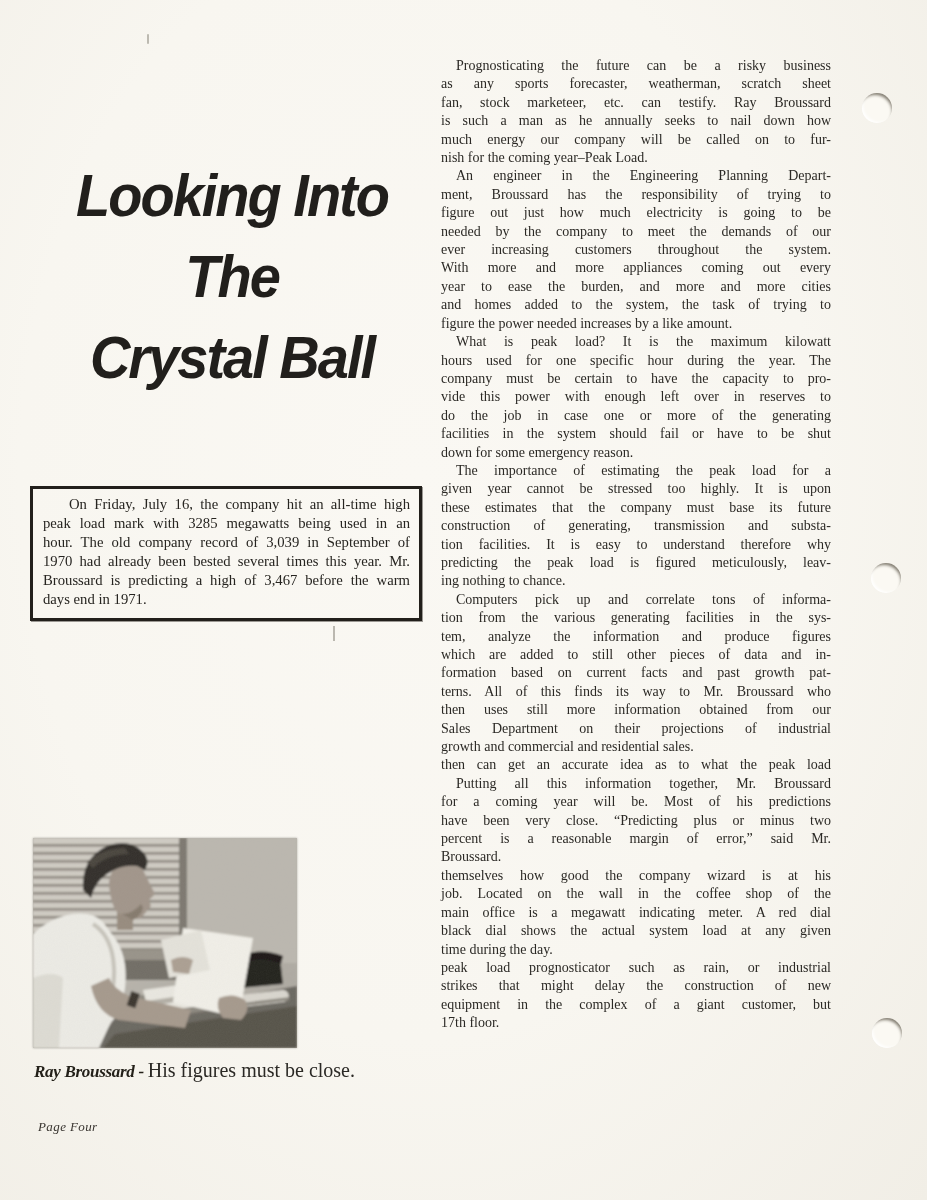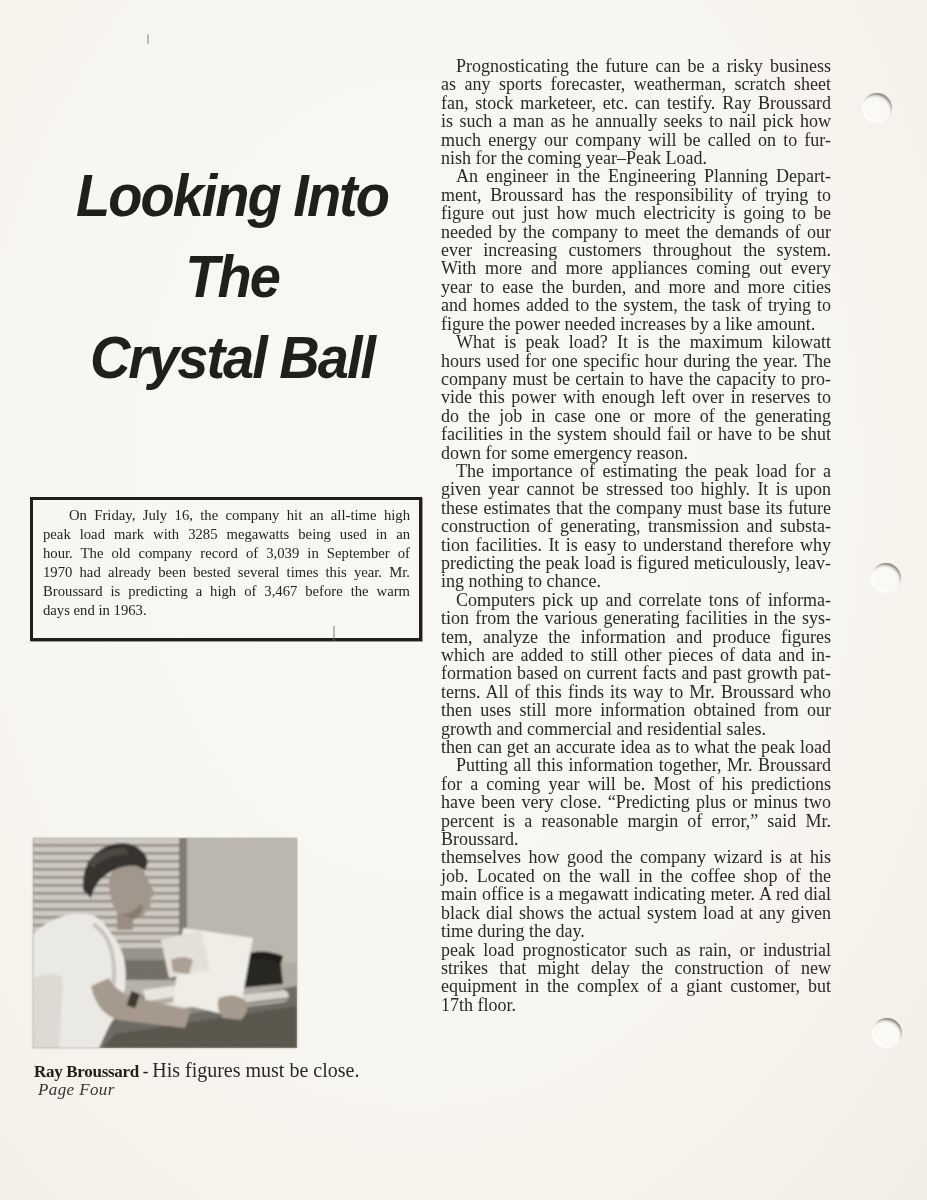--- a/index.html
+++ b/index.html
@@ -15,47 +15,47 @@
     position:absolute; left:42px; top:156px; width:380px;
     text-align:center;
     font-family:"Liberation Sans", sans-serif;
     font-style:italic; font-weight:700;
     font-size:56px; line-height:76px; letter-spacing:-2px;
     color:#211f1c;
     transform:scaleY(1.06); transform-origin:50% 0;
   }
   
   .callout{
-    position:absolute; left:30px; top:497px; width:392px; box-sizing:border-box;
+    position:absolute; left:30px; top:486px; width:392px; box-sizing:border-box;
     border:3px solid #221f1b;
     box-shadow:1px 1px 0 rgba(40,36,30,.45), inset 0 0 0 1px rgba(248,246,240,.6);
-    padding:6px 9px 18px 10px;
+    padding:6px 9px 9px 10px;
     font-size:14.7px; line-height:19px; color:#262420;
   }
   
   .article{
     position:absolute; left:441px; top:57px; width:390px;
-    font-size:18px; line-height:18.4px; color:#2b2925;font-family:Liberation Serif, serif;
+    font-size:14px; line-height:18.4px; color:#2b2925;font-family:Liberation Serif, serif;
   }
   .l{ text-align:justify; text-align-last:justify; }
   .l.end{ text-align-last:left; }
   .l.ind{ text-indent:15px; }
   .callout .l.ind{ text-indent:26px; }
   
   .photo{
     position:absolute; left:33px; top:838px; width:264px; height:210px;
     background:#b7b3ab; overflow:hidden;
     box-shadow:0 0 2px rgba(60,56,48,.4);
   }
   .caption{ position:absolute; left:34px; top:1059px; width:320px; white-space:nowrap; }
-  .caption .cap-b{ font-weight:700; font-size:17px; letter-spacing:-.3px; color:#232019;}
+  .caption .cap-b{ font-weight:700; font-size:17px; letter-spacing:-.3px; color:#232019;font-style:italic;}
   .caption .cap-r{ font-size:20px; color:#2b2925;}
   .footer{
-    position:absolute; left:38px; top:1080px;
-    font-style:italic; font-size:17px; letter-spacing:.4px; color:#38342f;
+    position:absolute; left:38px; top:1119px;
+    font-style:italic; font-size:13px; letter-spacing:.4px; color:#38342f;
   }
   
   .hole{
     position:absolute; width:30px; height:30px; border-radius:50%;
     background:#fbf9f3;
     box-shadow:inset -2px 4px 3px -2px rgba(120,114,102,.9),
                inset 3px -3px 3px -2px rgba(255,255,255,.95);
   }
   .hole.h1{ left:862px; top:93px; }
   .hole.h2{ left:871px; top:563px; }
@@ -76,29 +76,29 @@
     <div>The</div>
     <div>Crystal Ball</div>
   </div>
 
   <div class="callout">
       <div class="l ind">On Friday, July 16, the company hit an all-time high</div>
       <div class="l">peak load mark with 3285 megawatts being used in an</div>
       <div class="l">hour. The old company record of 3,039 in September of</div>
       <div class="l">1970 had already been bested several times this year. Mr.</div>
       <div class="l">Broussard is predicting a high of 3,467 before the warm</div>
-      <div class="l end">days end in 1963.</div>
+      <div class="l end">days end in 1971.</div>
     </div>
 
   <div class="article">
       <div>
         <div class="l ind">Prognosticating the future can be a risky business</div>
         <div class="l">as any sports forecaster, weatherman, scratch sheet</div>
         <div class="l">fan, stock marketeer, etc. can testify. Ray Broussard</div>
-        <div class="l">is such a man as he annually seeks to nail pick how</div>
+        <div class="l">is such a man as he annually seeks to nail down how</div>
         <div class="l">much energy our company will be called on to fur-</div>
         <div class="l end">nish for the coming year–Peak Load.</div>
       </div>
       <div>
         <div class="l ind">An engineer in the Engineering Planning Depart-</div>
         <div class="l">ment, Broussard has the responsibility of trying to</div>
         <div class="l">figure out just how much electricity is going to be</div>
         <div class="l">needed by the company to meet the demands of our</div>
         <div class="l">ever increasing customers throughout the system.</div>
         <div class="l">With more and more appliances coming out every</div>
@@ -125,20 +125,21 @@
         <div class="l end">ing nothing to chance.</div>
       </div>
       <div>
         <div class="l ind">Computers pick up and correlate tons of informa-</div>
         <div class="l">tion from the various generating facilities in the sys-</div>
         <div class="l">tem, analyze the information and produce figures</div>
         <div class="l">which are added to still other pieces of data and in-</div>
         <div class="l">formation based on current facts and past growth pat-</div>
         <div class="l">terns. All of this finds its way to Mr. Broussard who</div>
         <div class="l">then uses still more information obtained from our</div>
+        <div class="l">Sales Department on their projections of industrial</div>
         <div class="l end">growth and commercial and residential sales.</div>
       </div>
       <div>
         <div class="l">then can get an accurate idea as to what the peak load</div>
         <div class="l ind">Putting all this information together, Mr. Broussard</div>
         <div class="l">for a coming year will be. Most of his predictions</div>
         <div class="l">have been very close. “Predicting plus or minus two</div>
         <div class="l">percent is a reasonable margin of error,” said Mr.</div>
         <div class="l end">Broussard.</div>
       </div>

